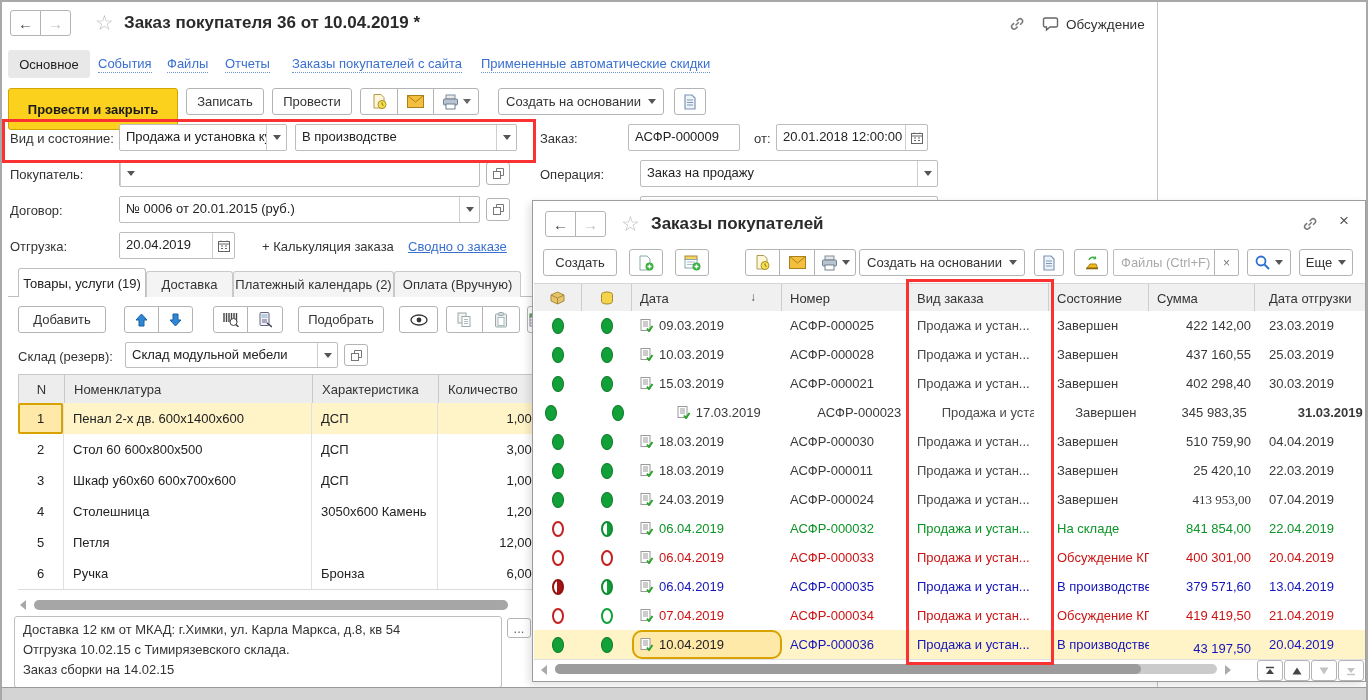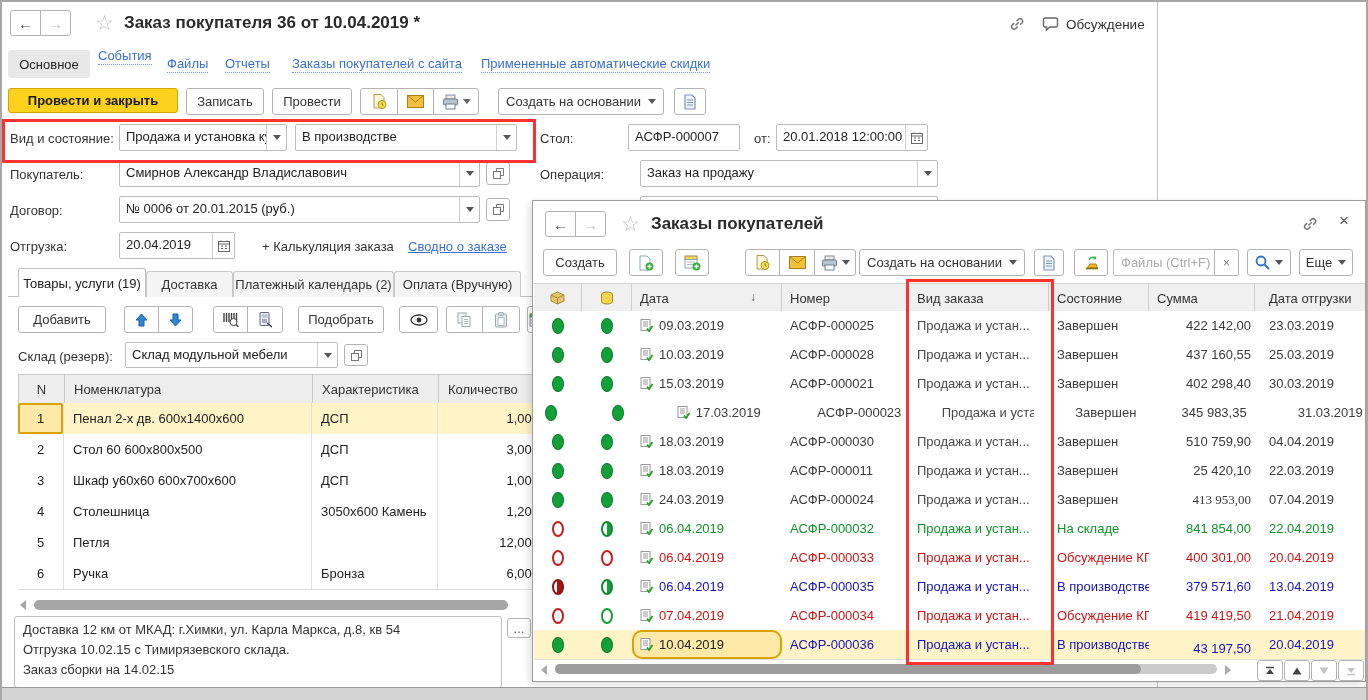--- a/index.html
+++ b/index.html
@@ -76,27 +76,27 @@
         </svg>
     </span>
     <span class="ic abs" style="left:1042px;top:15px">
       <svg width="19" height="18" viewBox="0 0 19 18">
           <path d="M3 3 h11 a1.5 1.5 0 0 1 1.5 1.5 v6 a1.5 1.5 0 0 1 -1.5 1.5 h-6 l-3.5 3 v-3 h-1.5 a1.5 1.5 0 0 1 -1.5 -1.5 v-6 A1.5 1.5 0 0 1 3 3 z" fill="none" stroke="#666" stroke-width="1.4"></path>
         </svg>
     </span>
     <div class="flabel" style="left:1066px;top:17px;font-size:13.5px">Обсуждение</div>
 
     <div class="tabmain" style="left:8px;top:50px;width:82px;height:28px;background:#e8e8e8;border-radius:3px;display:flex;align-items:center;justify-content:center;color:#222">Основное</div>
-    <div class="link dotted" style="left:98px;top:48px">События</div>
+    <div class="link dotted" style="left:98px;top:56px">События</div>
     <div class="link dotted" style="left:167px;top:56px">Файлы</div>
     <div class="link dotted" style="left:225px;top:56px">Отчеты</div>
     <div class="link dotted" style="left:292px;top:56px">Заказы покупателей с сайта</div>
     <div class="link dotted" style="left:481px;top:56px">Примененные автоматические скидки</div>
 
-    <div class="btn primary" style="left:8px;top:88px;width:170px;height:25px">Провести и закрыть</div>
+    <div class="btn primary" style="left:8px;top:88px;width:170px;height:42px">Провести и закрыть</div>
     <div class="btn" style="left:186px;top:88px;width:78px;height:27px">Записать</div>
     <div class="btn" style="left:272px;top:88px;width:80px;height:27px">Провести</div>
 
     <div class="btn" style="left:360px;top:88px;width:38px;height:27px;border-radius:3px 0 0 3px">
       <span class="ic">
           <svg width="17" height="17" viewBox="0 0 17 17">
             <path d="M3 1.5 h7 l3 3 V15 H3 z" fill="#fdf6d8" stroke="#b09a50" stroke-width="1"></path>
             <circle cx="11" cy="11.5" r="4" fill="#f8e04c" stroke="#a98f2f" stroke-width="1"></circle>
             <path d="M11 9.5 v2 l1.5 1" stroke="#7a6520" stroke-width="1" fill="none"></path>
           </svg>
@@ -141,38 +141,37 @@
       <div class="dd">
           <span class="tri"></span>
         </div>
     </div>
     <div class="combo" style="left:295px;top:124px;width:222px;height:27px">
       <div class="val">В производстве</div>
       <div class="dd">
           <span class="tri"></span>
         </div>
     </div>
-    <div class="flabel" style="left:540px;top:131px">Стол:</div>
+    <div class="flabel" style="left:540px;top:131px">Заказ:</div>
     <div class="combo" style="left:628px;top:124px;width:112px;height:27px">
-      <div class="val">АСФР-000007</div>
+      <div class="val">АСФР-000009</div>
     </div>
     <div class="flabel" style="left:754px;top:131px">от:</div>
     <div class="combo" style="left:776px;top:124px;width:152px;height:27px">
       <div class="val">20.01.2018 12:00:00</div>
       <div class="caltn">
           <svg width="12" height="12" viewBox="0 0 12 12">
             <rect x="0.5" y="1.5" width="11" height="10" fill="#fff" stroke="#666"></rect>
             <path d="M0.5 4 h11 M3 1.5 v-1 M9 1.5 v-1 M3 6 h2 M7 6 h2 M3 8.5 h2 M7 8.5 h2" stroke="#666"></path>
           </svg>
         </div>
     </div>
 
     <div class="flabel" style="left:10px;top:167px">Покупатель:</div>
     <div class="combo" style="left:119px;top:160px;width:361px;height:27px">
-      <div class="val">Смирнов Александр Владиславович</div>
       <div class="dd">
           <span class="tri"></span>
         </div>
     </div>
     <div class="btn" style="left:486px;top:162px;width:24px;height:23px">
       <svg width="11" height="11" viewBox="0 0 11 11">
           <rect x="0.5" y="3.5" width="7" height="7" fill="#fff" stroke="#777"></rect>
           <path d="M3.5 3.5 v-3 h7 v7 h-3" fill="none" stroke="#777"></path>
         </svg>
     </div>
@@ -541,21 +540,21 @@
               <rect x="1" y="0.5" width="9" height="11" fill="#fff" stroke="#999"></rect>
               <path d="M3 3 h5 M3 5 h5 M3 7 h5" stroke="#999"></path>
               <path d="M7 9.5 l2 2.5 3.5-5" fill="none" stroke="#2ca32c" stroke-width="2"></path>
             </svg>
             <span>17.03.2019</span>
           </div>
           <div class="c" style="width: 127px;">АСФР-000023</div>
           <div class="c" style="width: 140px; color: rgb(74, 74, 74);">Продажа и устан...</div>
           <div class="c" style="width: 100px;">Завершен</div>
           <div class="c" style="width: 106px; justify-content: flex-end; padding-right: 4px;">345 983,35</div>
-          <div class="c" style="width: 110px; padding-left: 14px;">31.03.2019</div>
+          <div class="c" style="width: 110px; padding-left: 14px; font-weight: bold;">31.03.2019</div>
         </div>
         <div class="ptbl-r ctext" style="left: 1px; top: 226px; width: 831px; height: 29px;">
           <div class="c" style="width: 48px; justify-content: center; padding-left: 0px;">
             <span class="ind gfill"></span>
           </div>
           <div class="c" style="width: 50px; justify-content: center; padding-left: 0px;">
             <span class="ind gfill"></span>
           </div>
           <div class="c" style="width: 150px;">
             <svg width="14" height="13" viewBox="0 0 14 13" style="margin-right:5px;flex:none">

